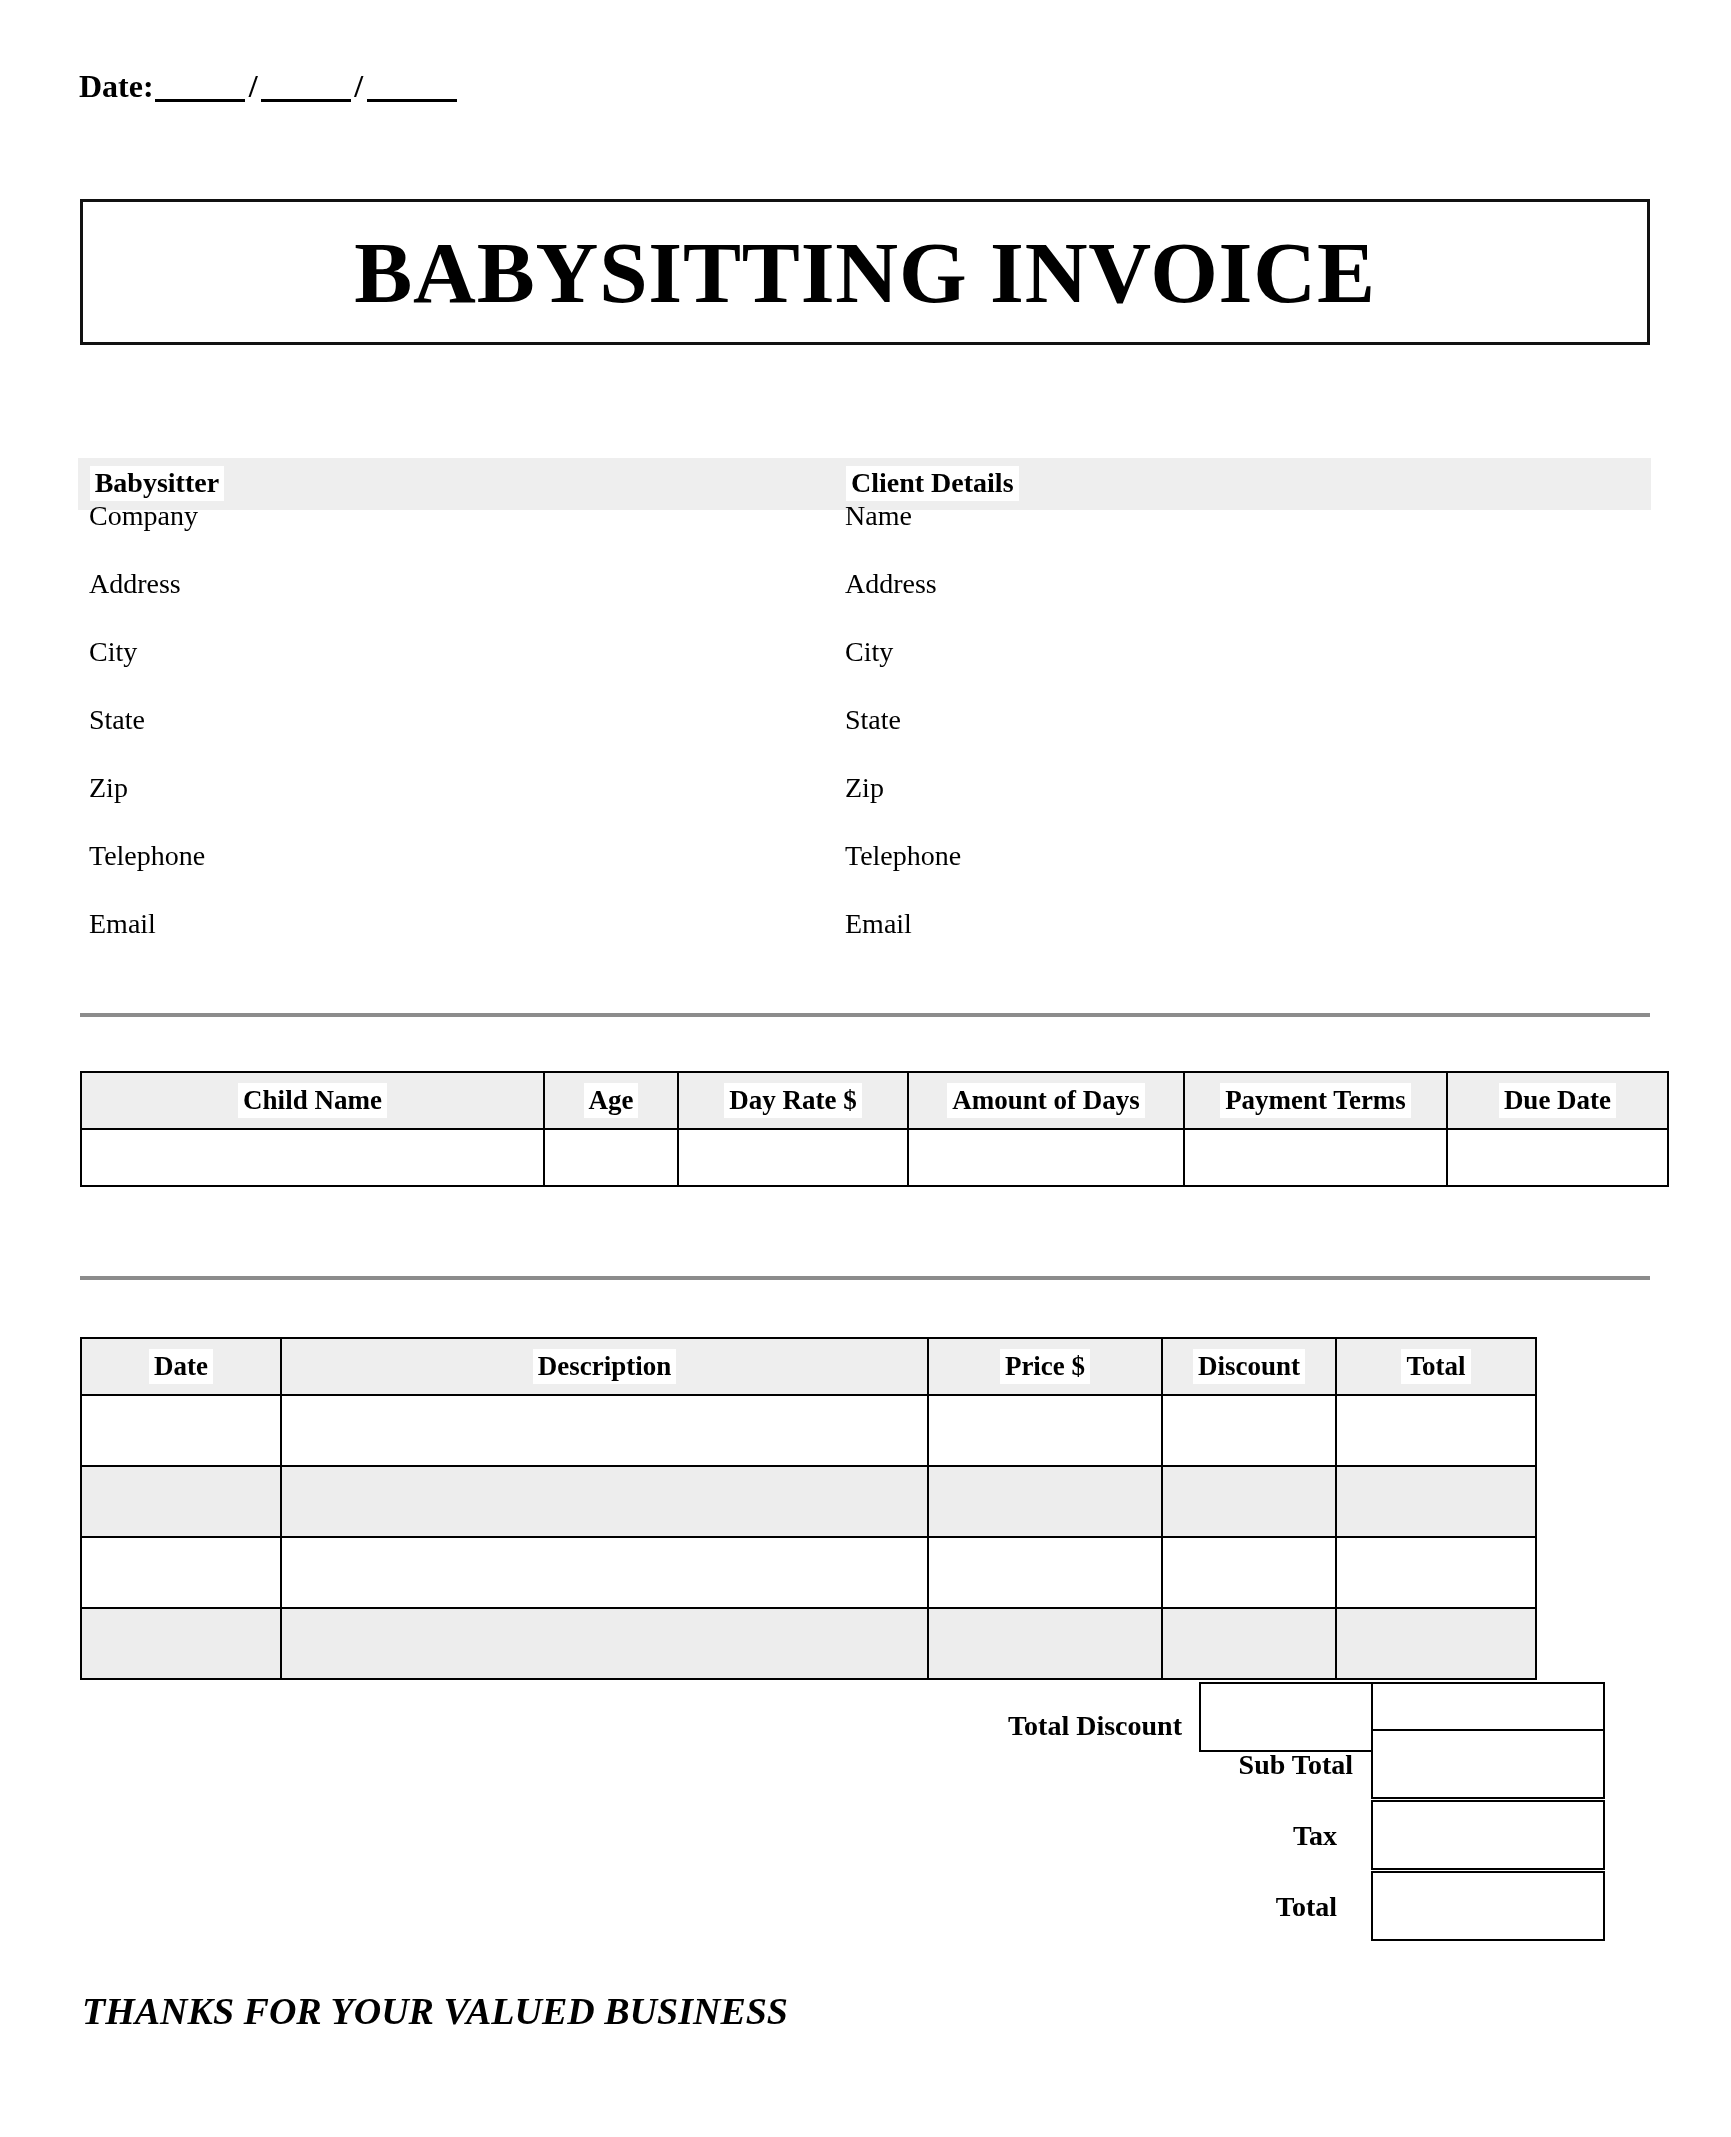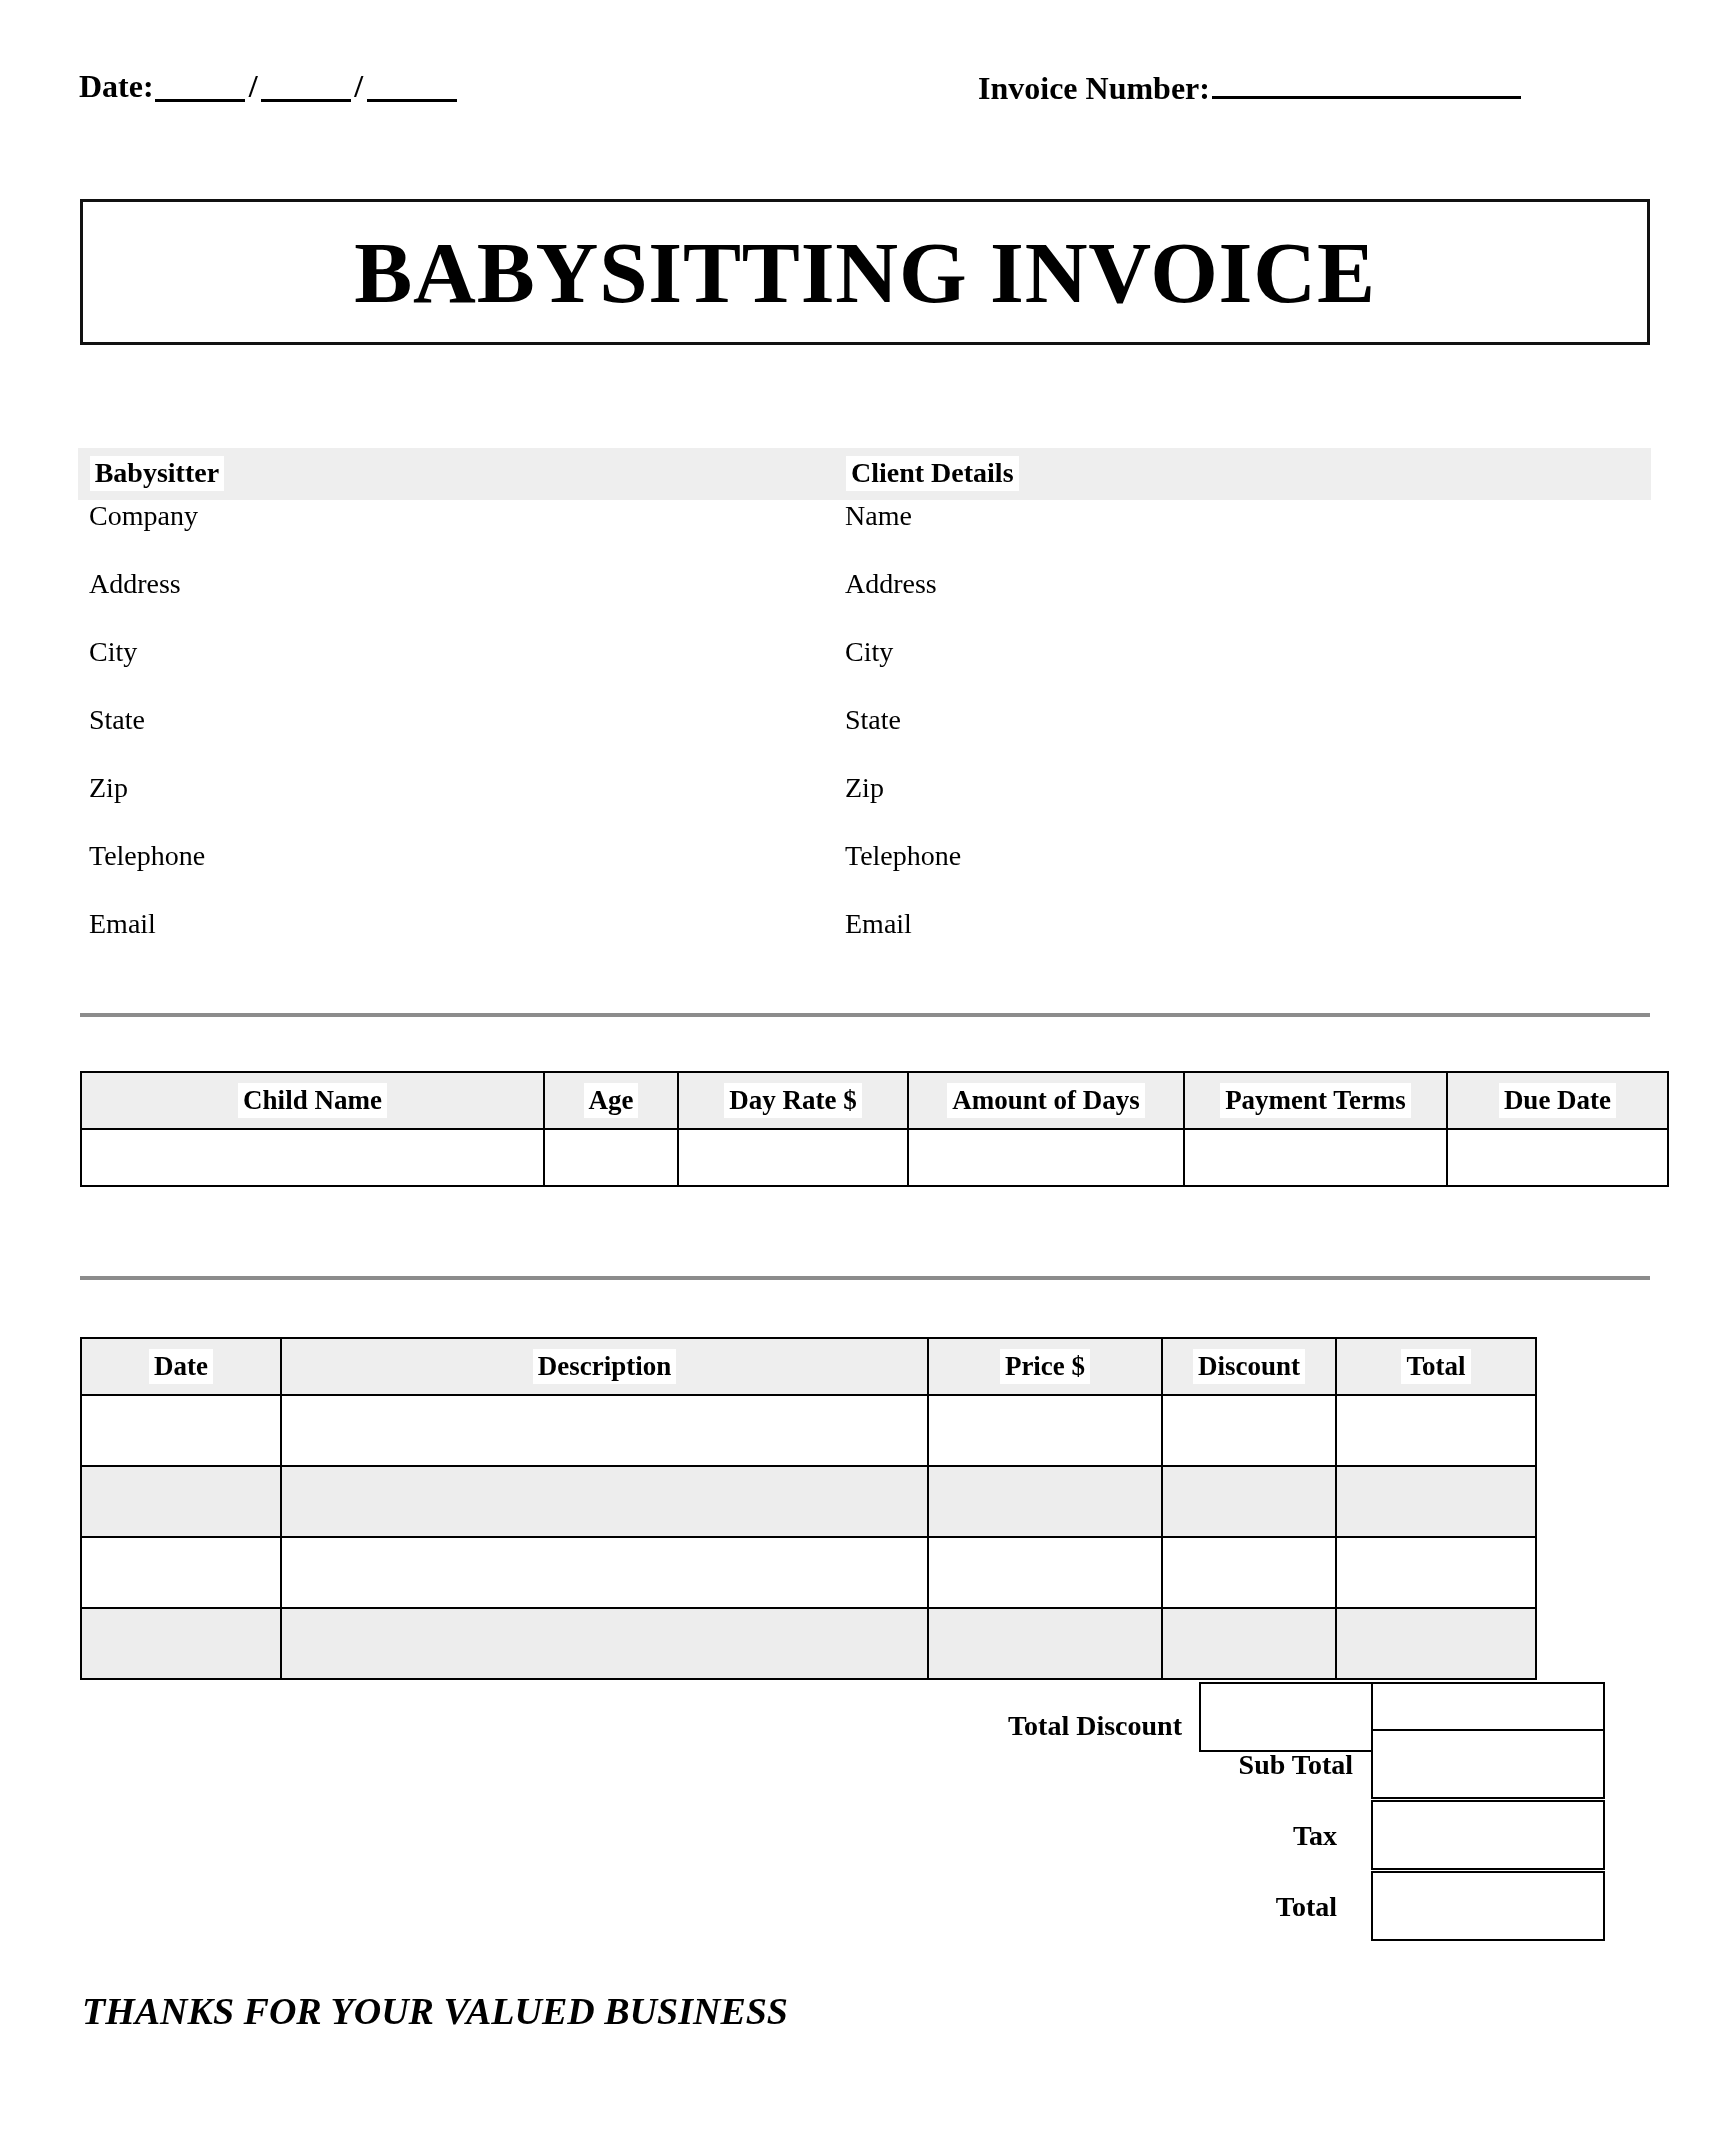--- a/index.html
+++ b/index.html
@@ -75,21 +75,21 @@
     font-weight: bold;
     letter-spacing: 0.8px;
     line-height: 1;
     white-space: nowrap;
   }
 
   
   .parties-head {
     position: absolute;
     left: 78px;
-    top: 448px;
+    top: 458px;
     width: 1573px;
     height: 52px;
     background: #eeeeee;
   }
   .parties-head .head-cell {
     position: absolute;
     top: 7.5px;
     font-size: 28px;
     font-weight: bold;
     background: #ffffff;
@@ -233,24 +233,20 @@
 
     <div class="meta-field date-field">
       <span class="meta-label">Date:</span>
       <span class="rule-blank w-date"></span>
       <span class="slash">/</span>
       <span class="rule-blank w-date"></span>
       <span class="slash">/</span>
       <span class="rule-blank w-date"></span>
     </div>
 
-    <div class="meta-field invoice-field">
-      <span class="meta-label">Invoice Number:</span>
-      <span class="rule-blank w-inv"></span>
-    </div>
 
   </div>
 
   <div class="title-box">
     <div class="title-text">BABYSITTING INVOICE</div>
   </div>
 
   <div class="parties-head">
     <div class="head-cell col-a">Babysitter</div>
     <div class="head-cell col-b">Client Details</div>

